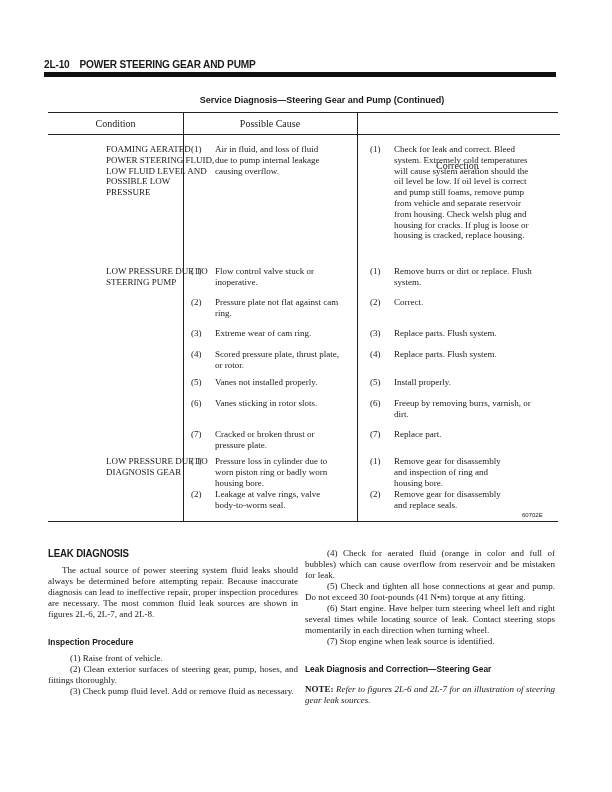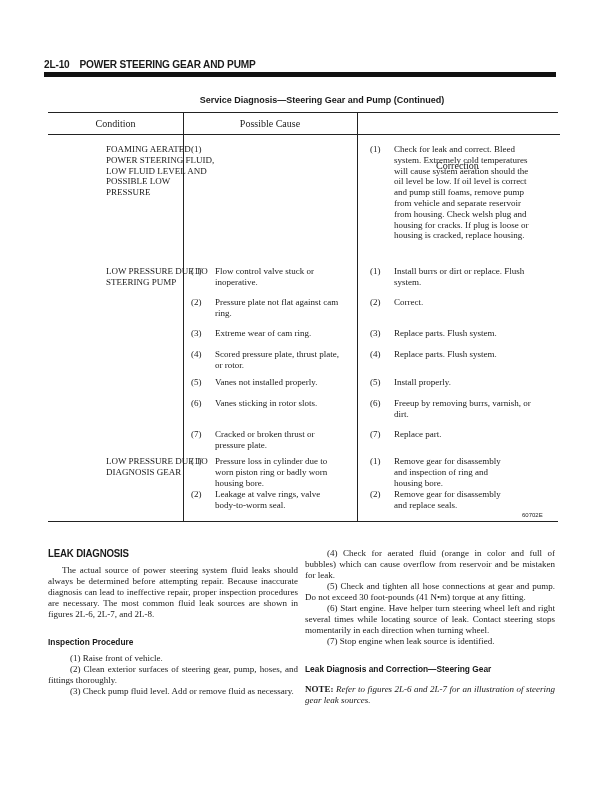--- a/index.html
+++ b/index.html
@@ -47,34 +47,35 @@
 <div class="vline" style="left:183px;top:112px;height:409px;"></div>
 <div class="vline" style="left:357px;top:112px;height:409px;"></div>
 
 <div class="th" style="left:48px;width:135px;">Condition</div>
 <div class="th" style="left:183px;width:174px;">Possible Cause</div>
 <div class="th" style="left:357px;width:201px;margin-top:42px;">Correction</div>
 
 <div class="cell cond" style="top:144px;width:110px;">FOAMING AERATED POWER STEERING FLUID, LOW FLUID LEVEL AND POSSIBLE LOW PRESSURE</div>
 <div class="cell cause item" style="top:144px;">
     <span class="n">(1)</span>
+    <span class="t" style="padding-right:12px;">Air in fluid, and loss of fluid due to pump internal leakage causing overflow.</span>
   </div>
 <div class="cell corr item" style="top:144px;">
     <span class="n">(1)</span>
     <span class="t" style="padding-right:10px;">Check for leak and correct. Bleed system. Extremely cold temperatures will cause system aeration should the oil level be low. If oil level is correct and pump still foams, remove pump from vehicle and separate reservoir from housing. Check welsh plug and housing for cracks. If plug is loose or housing is cracked, replace housing.</span>
   </div>
 
 <div class="cell cond" style="top:266px;width:115px;">LOW PRESSURE DUE TO STEERING PUMP</div>
 <div class="cell cause item" style="top:266px;">
     <span class="n">(1)</span>
     <span class="t">Flow control valve stuck or inoperative.</span>
   </div>
 <div class="cell corr item" style="top:266px;">
     <span class="n">(1)</span>
-    <span class="t">Install burrs or dirt or replace. Flush system.</span>
+    <span class="t">Remove burrs or dirt or replace. Flush system.</span>
   </div>
 
 <div class="cell cause item" style="top:297px;">
     <span class="n">(2)</span>
     <span class="t">Pressure plate not flat against cam ring.</span>
   </div>
 <div class="cell corr item" style="top:297px;">
     <span class="n">(2)</span>
     <span class="t">Correct.</span>
   </div>

